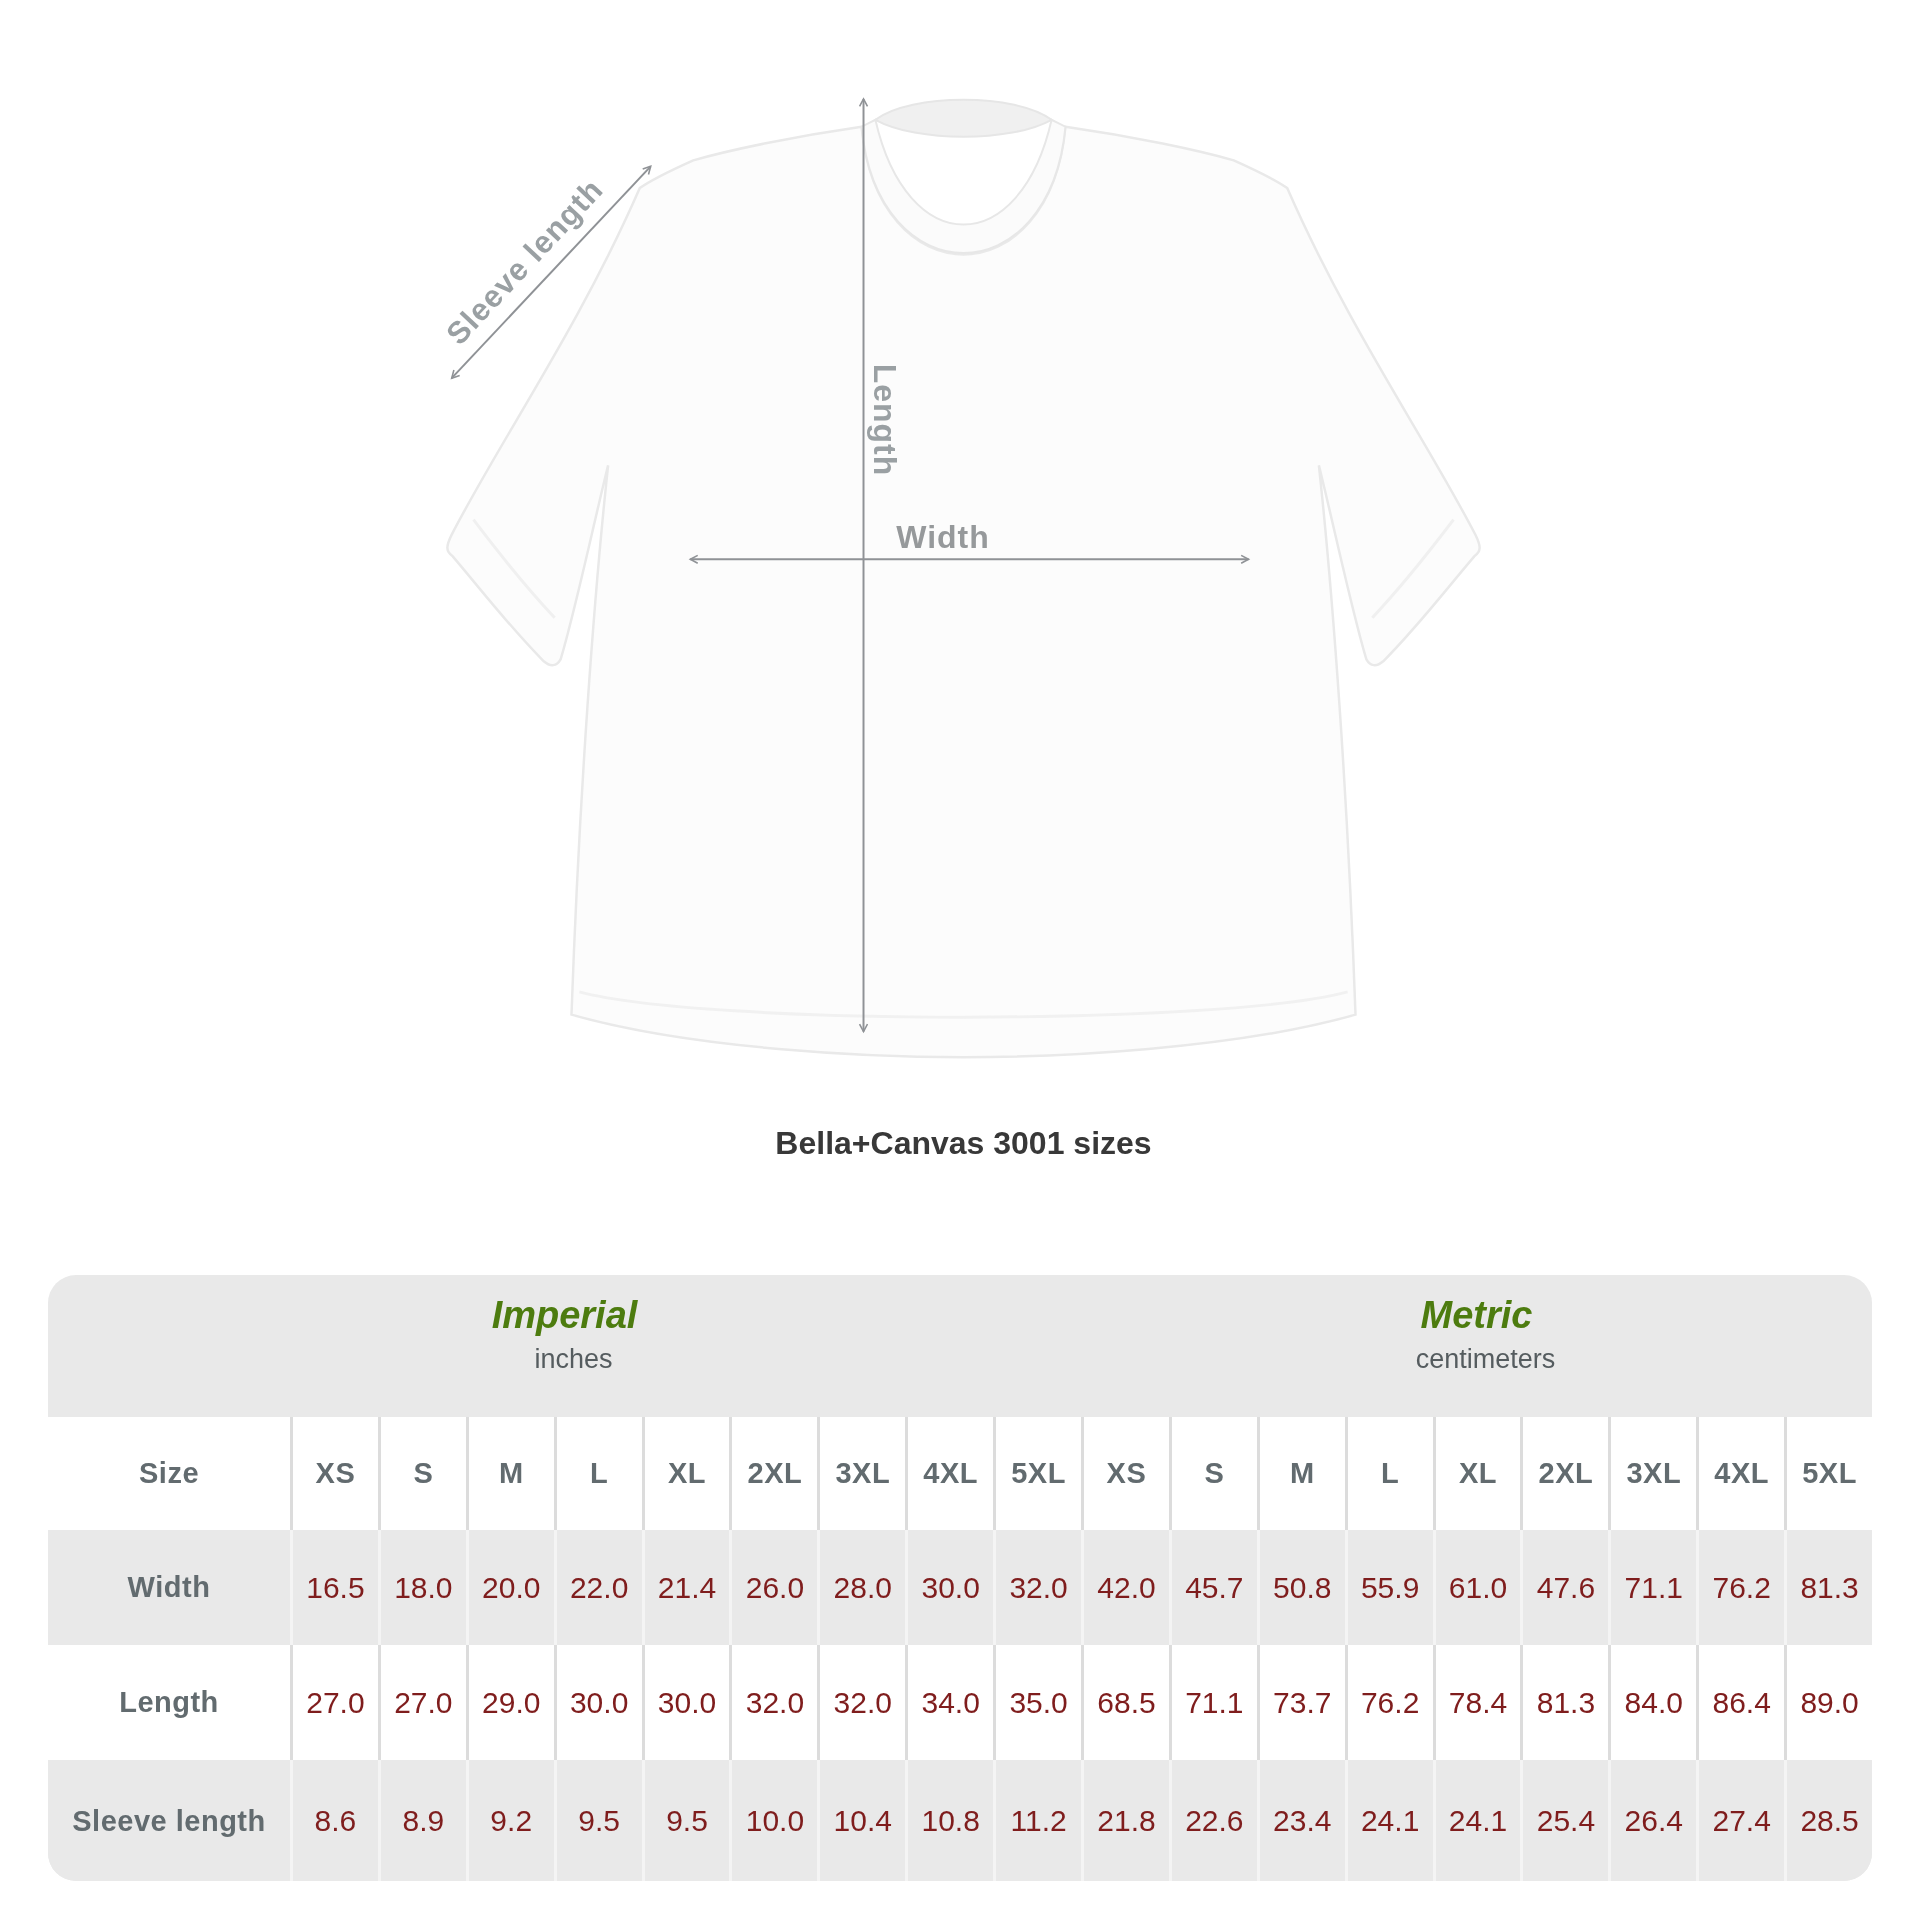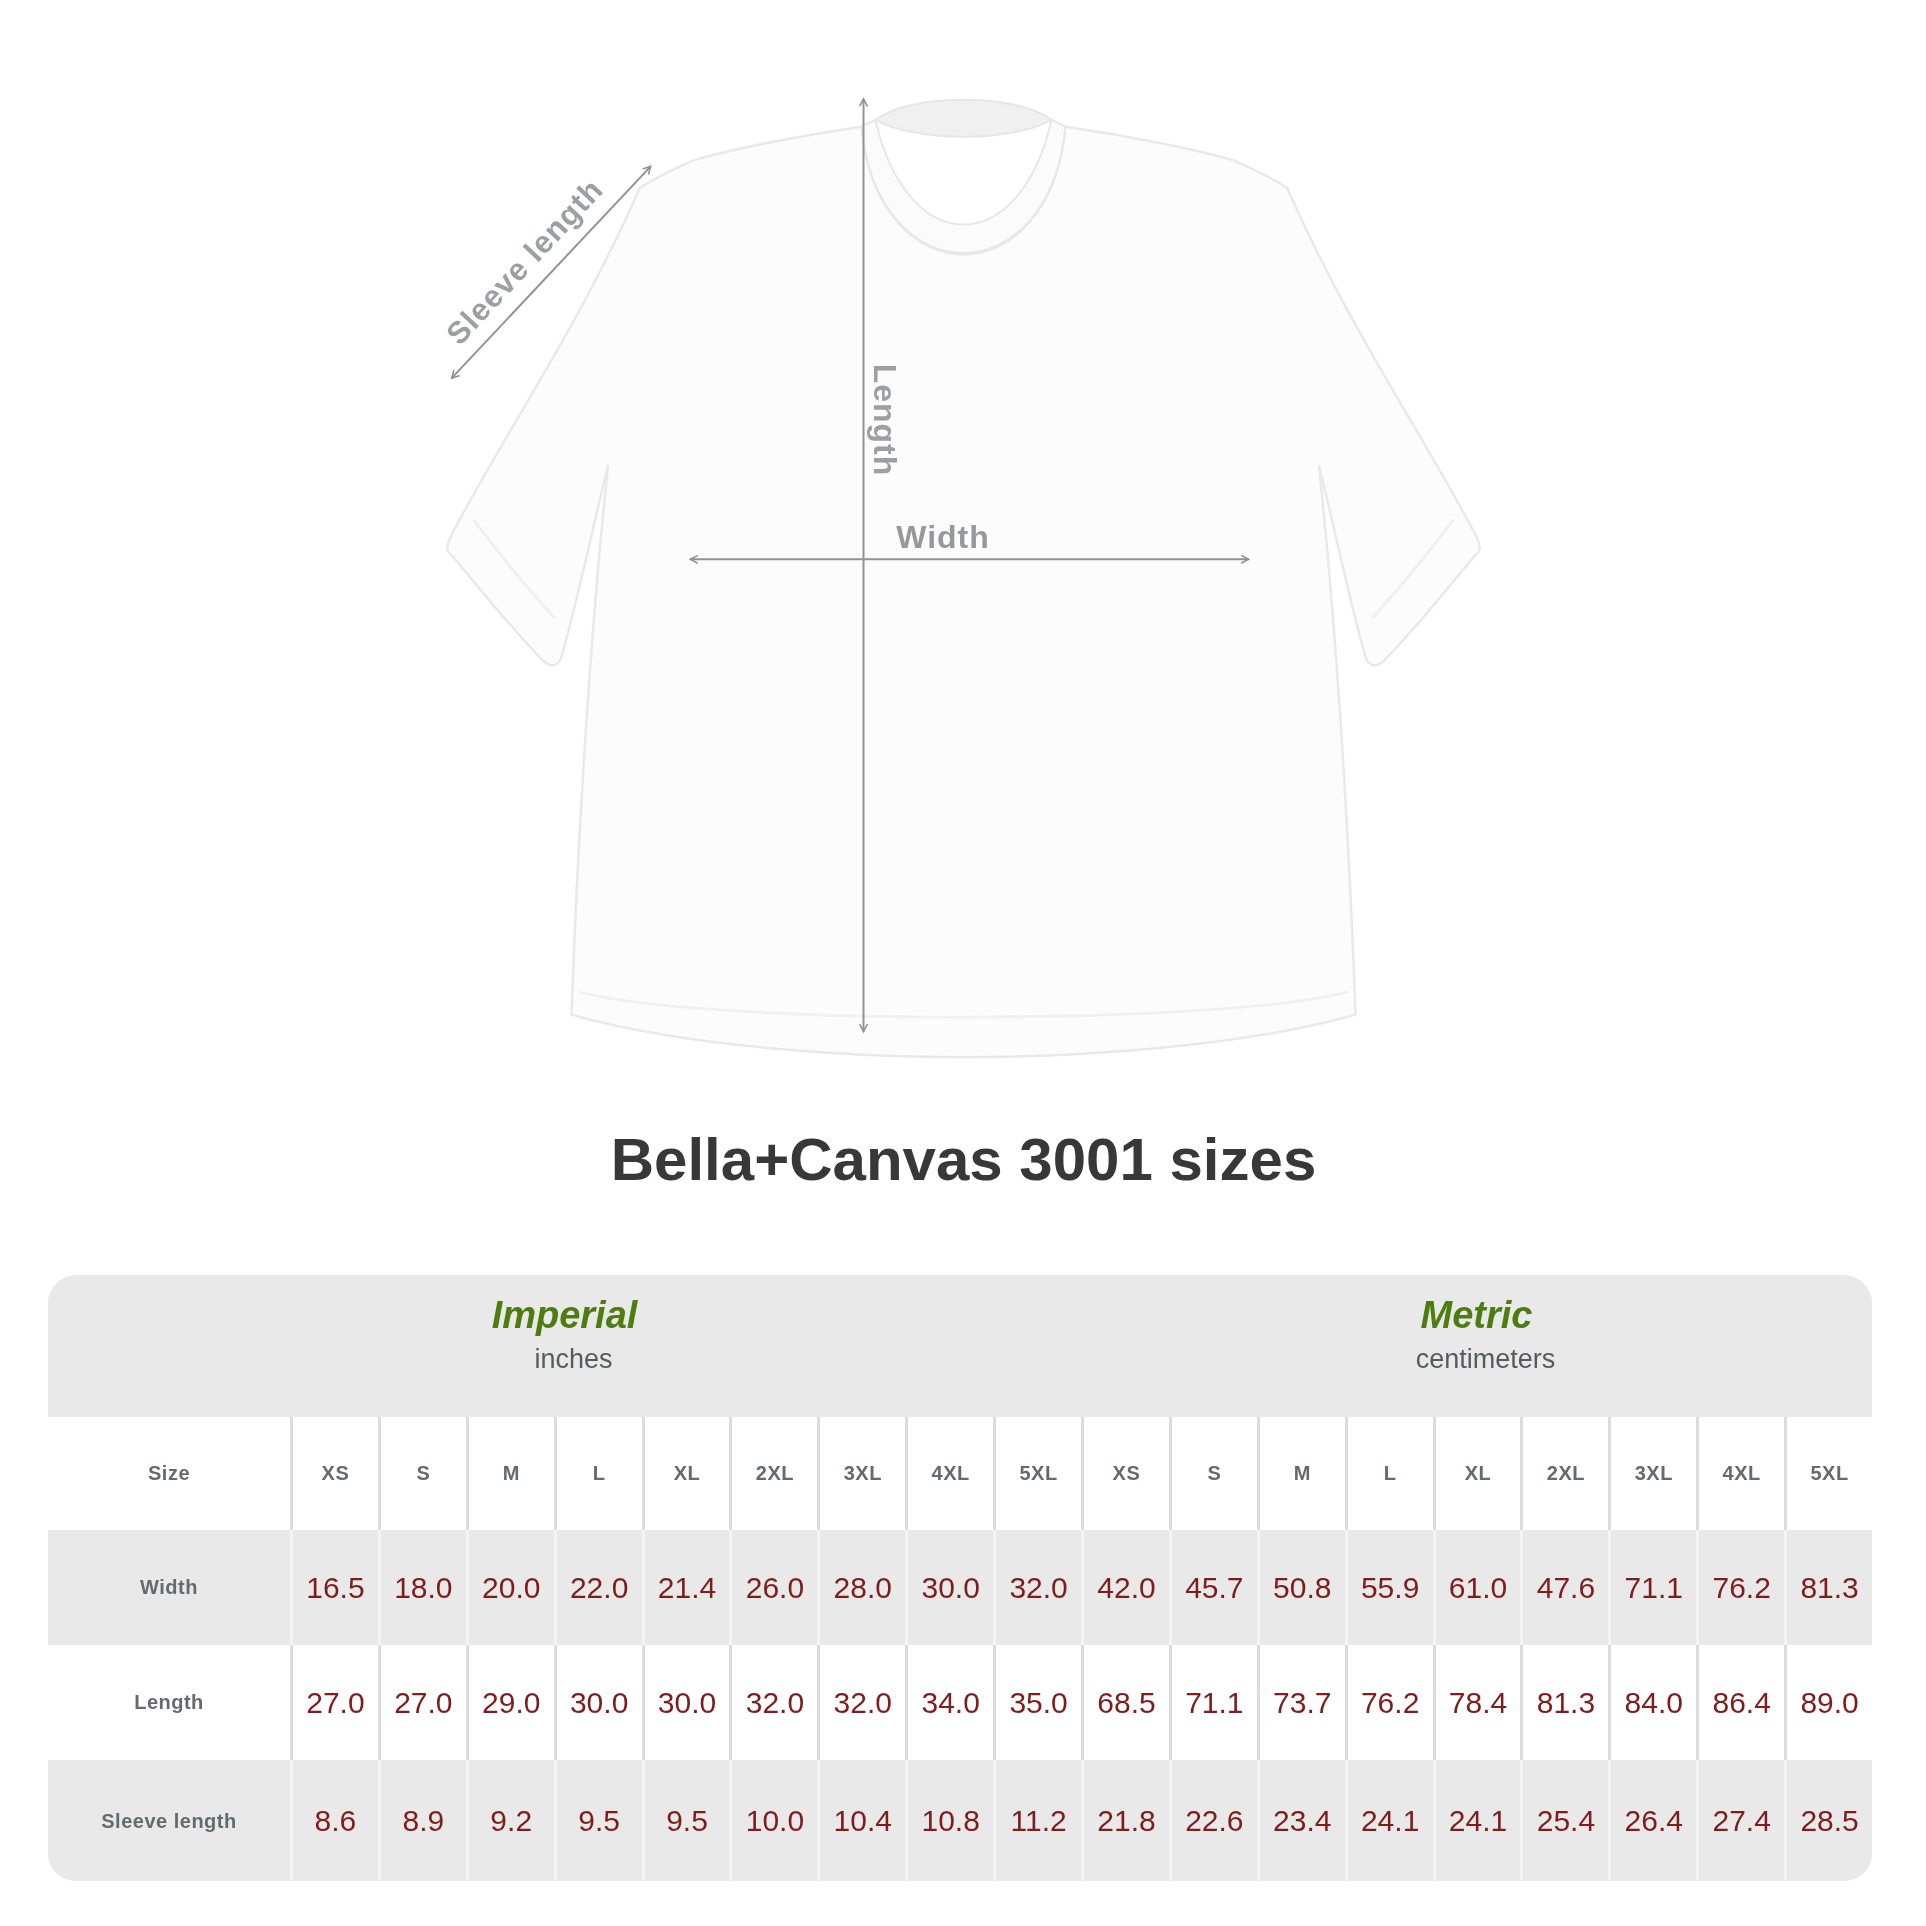--- a/index.html
+++ b/index.html
@@ -9,21 +9,21 @@
 
   
   .shirt-svg{position:absolute;left:0;top:0;}
   .lbl{position:absolute;font-weight:bold;color:#9aa0a3;letter-spacing:1px;white-space:nowrap;}
   .sleeve-lbl{left:525px;top:262px;font-size:31px;transform:translate(-50%,-50%) rotate(-47deg);}
   .length-lbl{left:884px;top:420px;font-size:32px;transform:translate(-50%,-50%) rotate(90deg);}
   .width-lbl{left:943px;top:537px;font-size:32px;transform:translate(-50%,-50%);color:#96999b;}
 
   
   .title{position:absolute;left:0;top:1125px;width:100%;margin:0;text-align:center;
-         font-size:60px;font-weight:bold;color:#383838;}
+         font-size:32px;font-weight:bold;color:#383838;}
   .note{position:absolute;left:0;top:1194px;width:100%;margin:0;text-align:center;
         font-style:italic;font-size:27px;color:#4f4f4f;}
 
   
   .size-table{position:absolute;left:48px;top:1275px;width:1824px;height:606px;
               background:#e9e9e9;border-radius:28px;overflow:hidden;}
   .band{display:flex;height:142px;padding-top:16px;box-sizing:border-box;}
   .band-col{display:flex;flex-direction:column;align-items:center;}
   .band-imperial{width:1033px;}
   .band-metric{flex:1;}
@@ -34,21 +34,21 @@
   .grid .row:nth-child(1){height:113px;}
   .grid .row:nth-child(2){height:115px;}
   .grid .row:nth-child(3){height:115px;}
   .grid .row:nth-child(4){height:122px;}
   .row-white{background:#ffffff;}
   .row-gray{background:#e9e9e9;}
   .size-cell{width:242px;display:flex;align-items:center;justify-content:center;}
   .data-cell{flex:1;display:flex;align-items:center;justify-content:center;}
   .row-white .data-cell{border-left:3px solid #dcdcdc;}
   .row-gray  .data-cell{border-left:3px solid #f4f4f4;}
-  .label-cell{font-weight:bold;font-size:20px;color:#626b6f;letter-spacing:0.5px;}
+  .label-cell{font-weight:bold;font-size:29px;color:#626b6f;letter-spacing:0.5px;}
   .value-cell{font-size:30px;color:#7f1d1d;}
 </style>
 </head>
 <body>
 
 <div class="canvas">
 
   <svg class="shirt-svg" width="1927" height="1277" viewBox="0 0 1946 1290">
     <defs>
       <marker id="ah" markerWidth="12" markerHeight="12" refX="8.5" refY="5" orient="auto-start-reverse" markerUnits="userSpaceOnUse">

